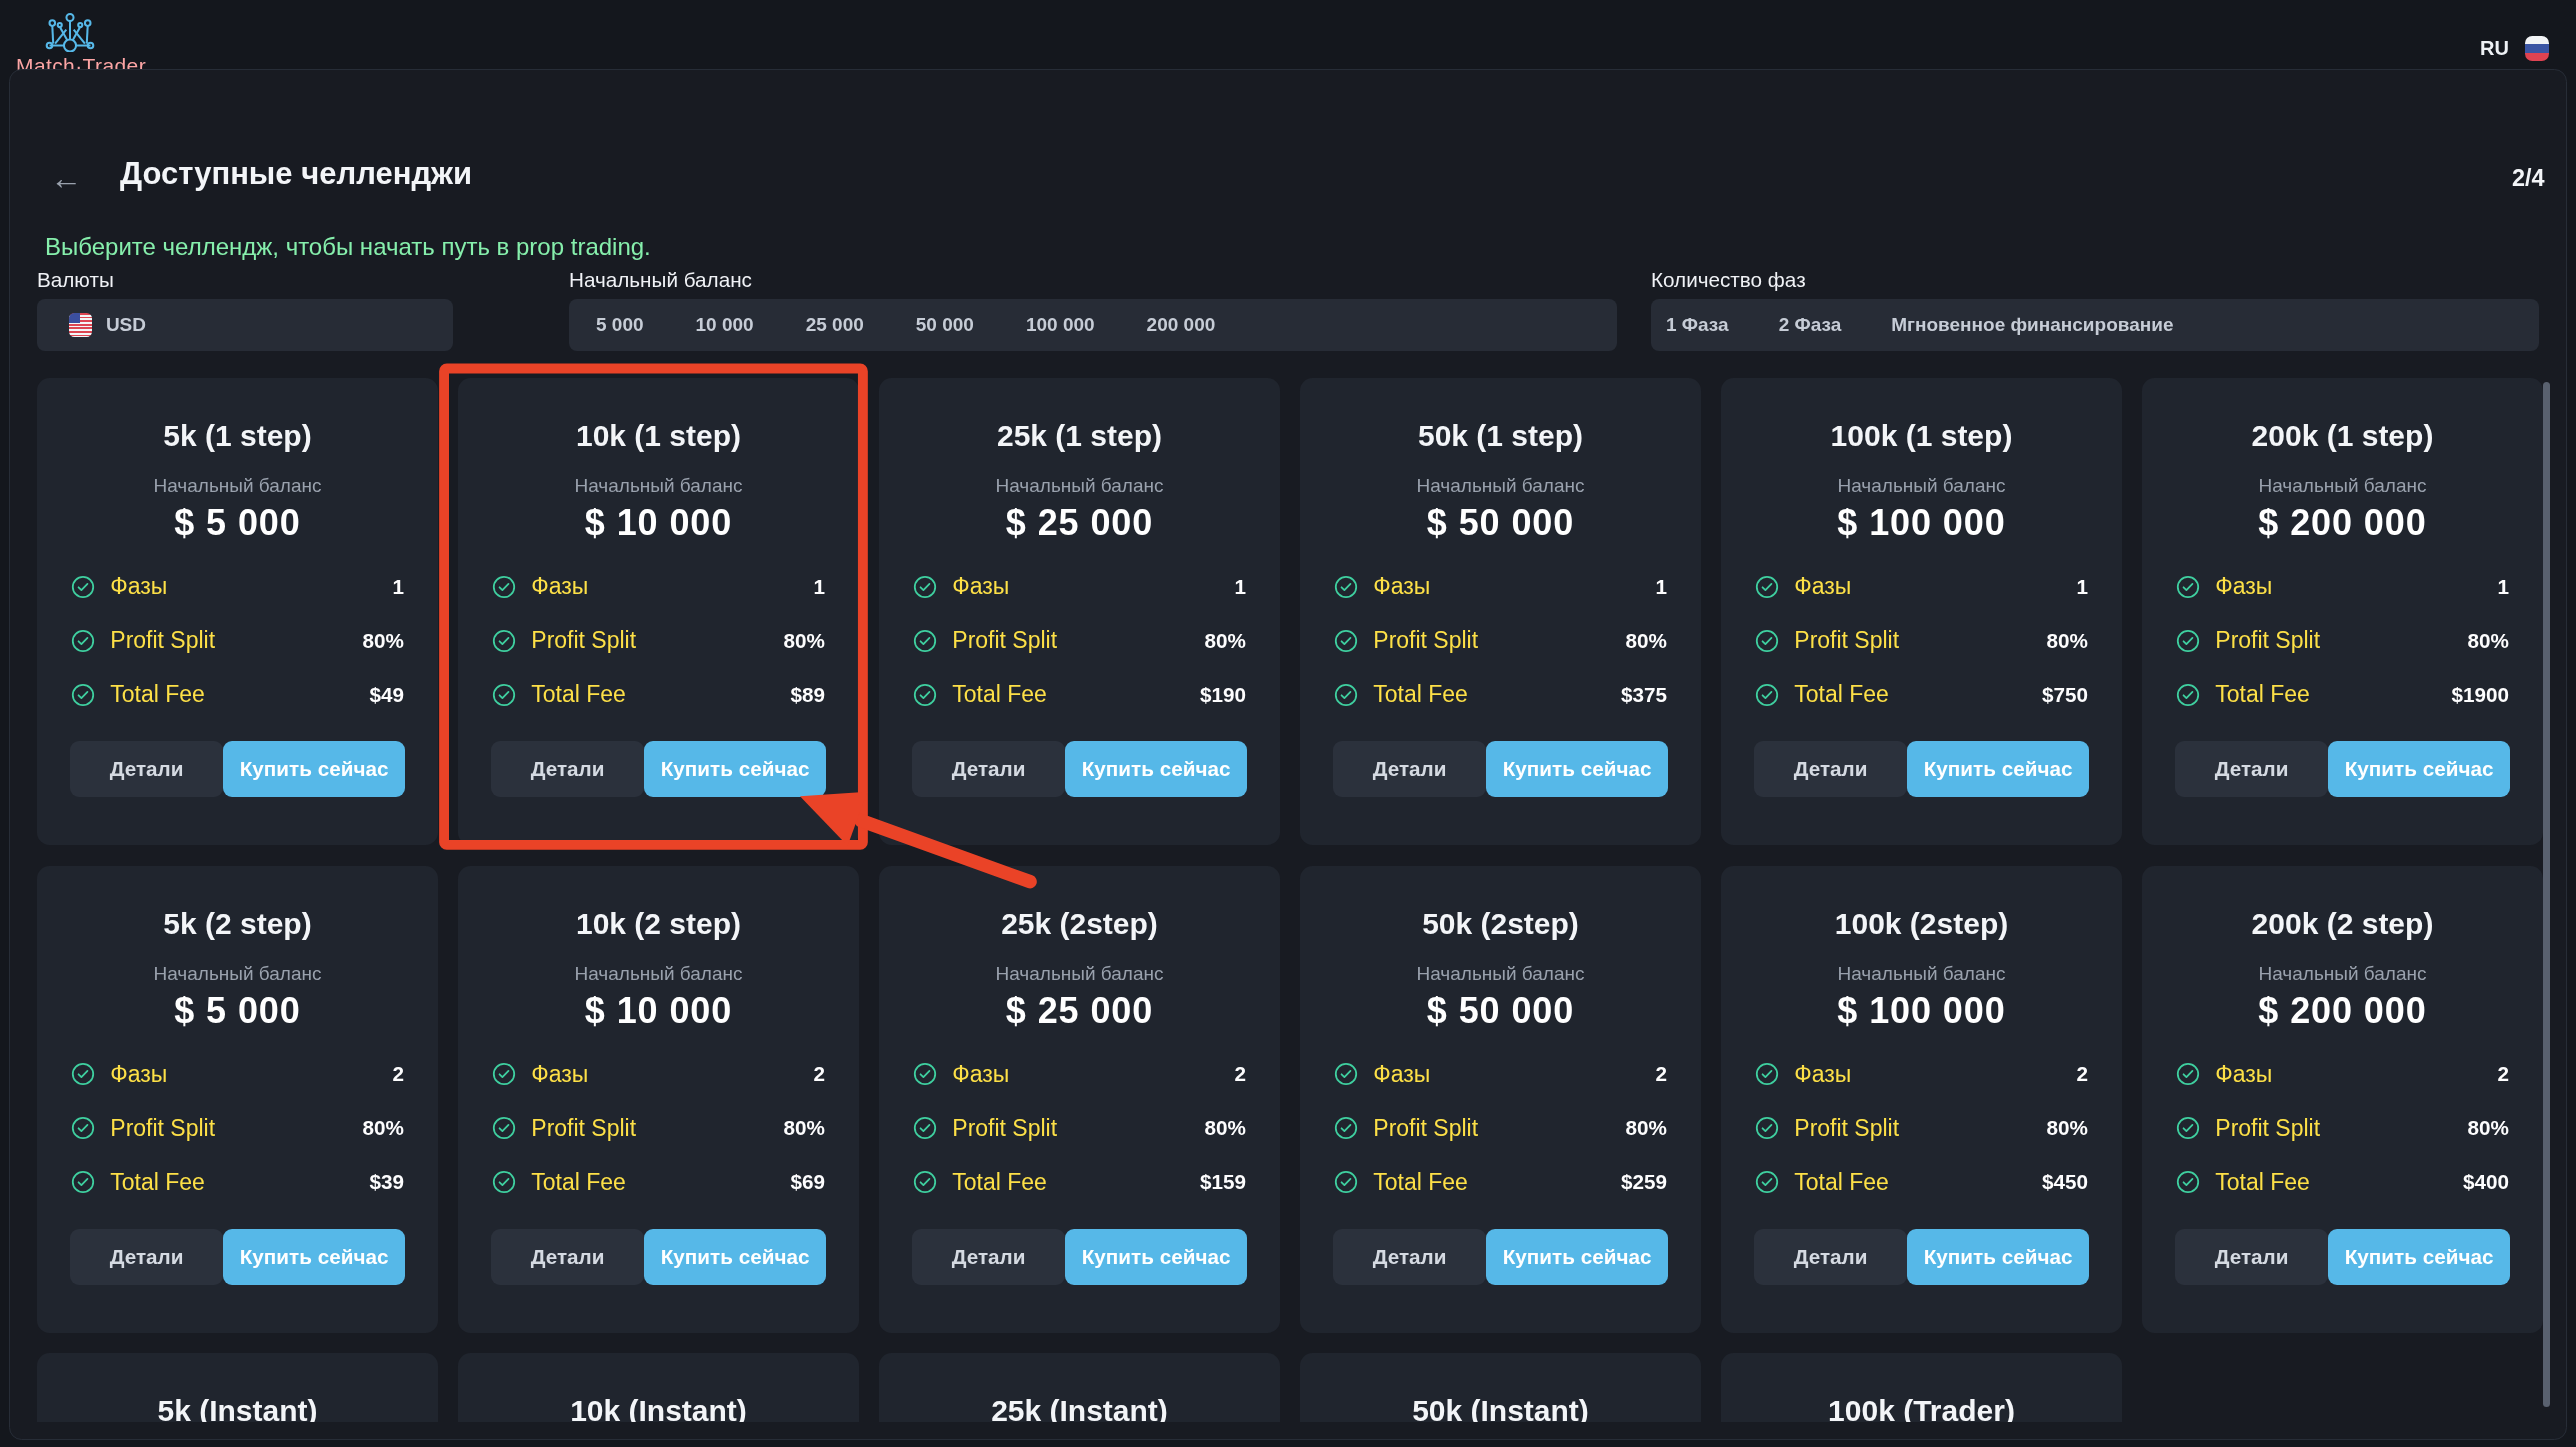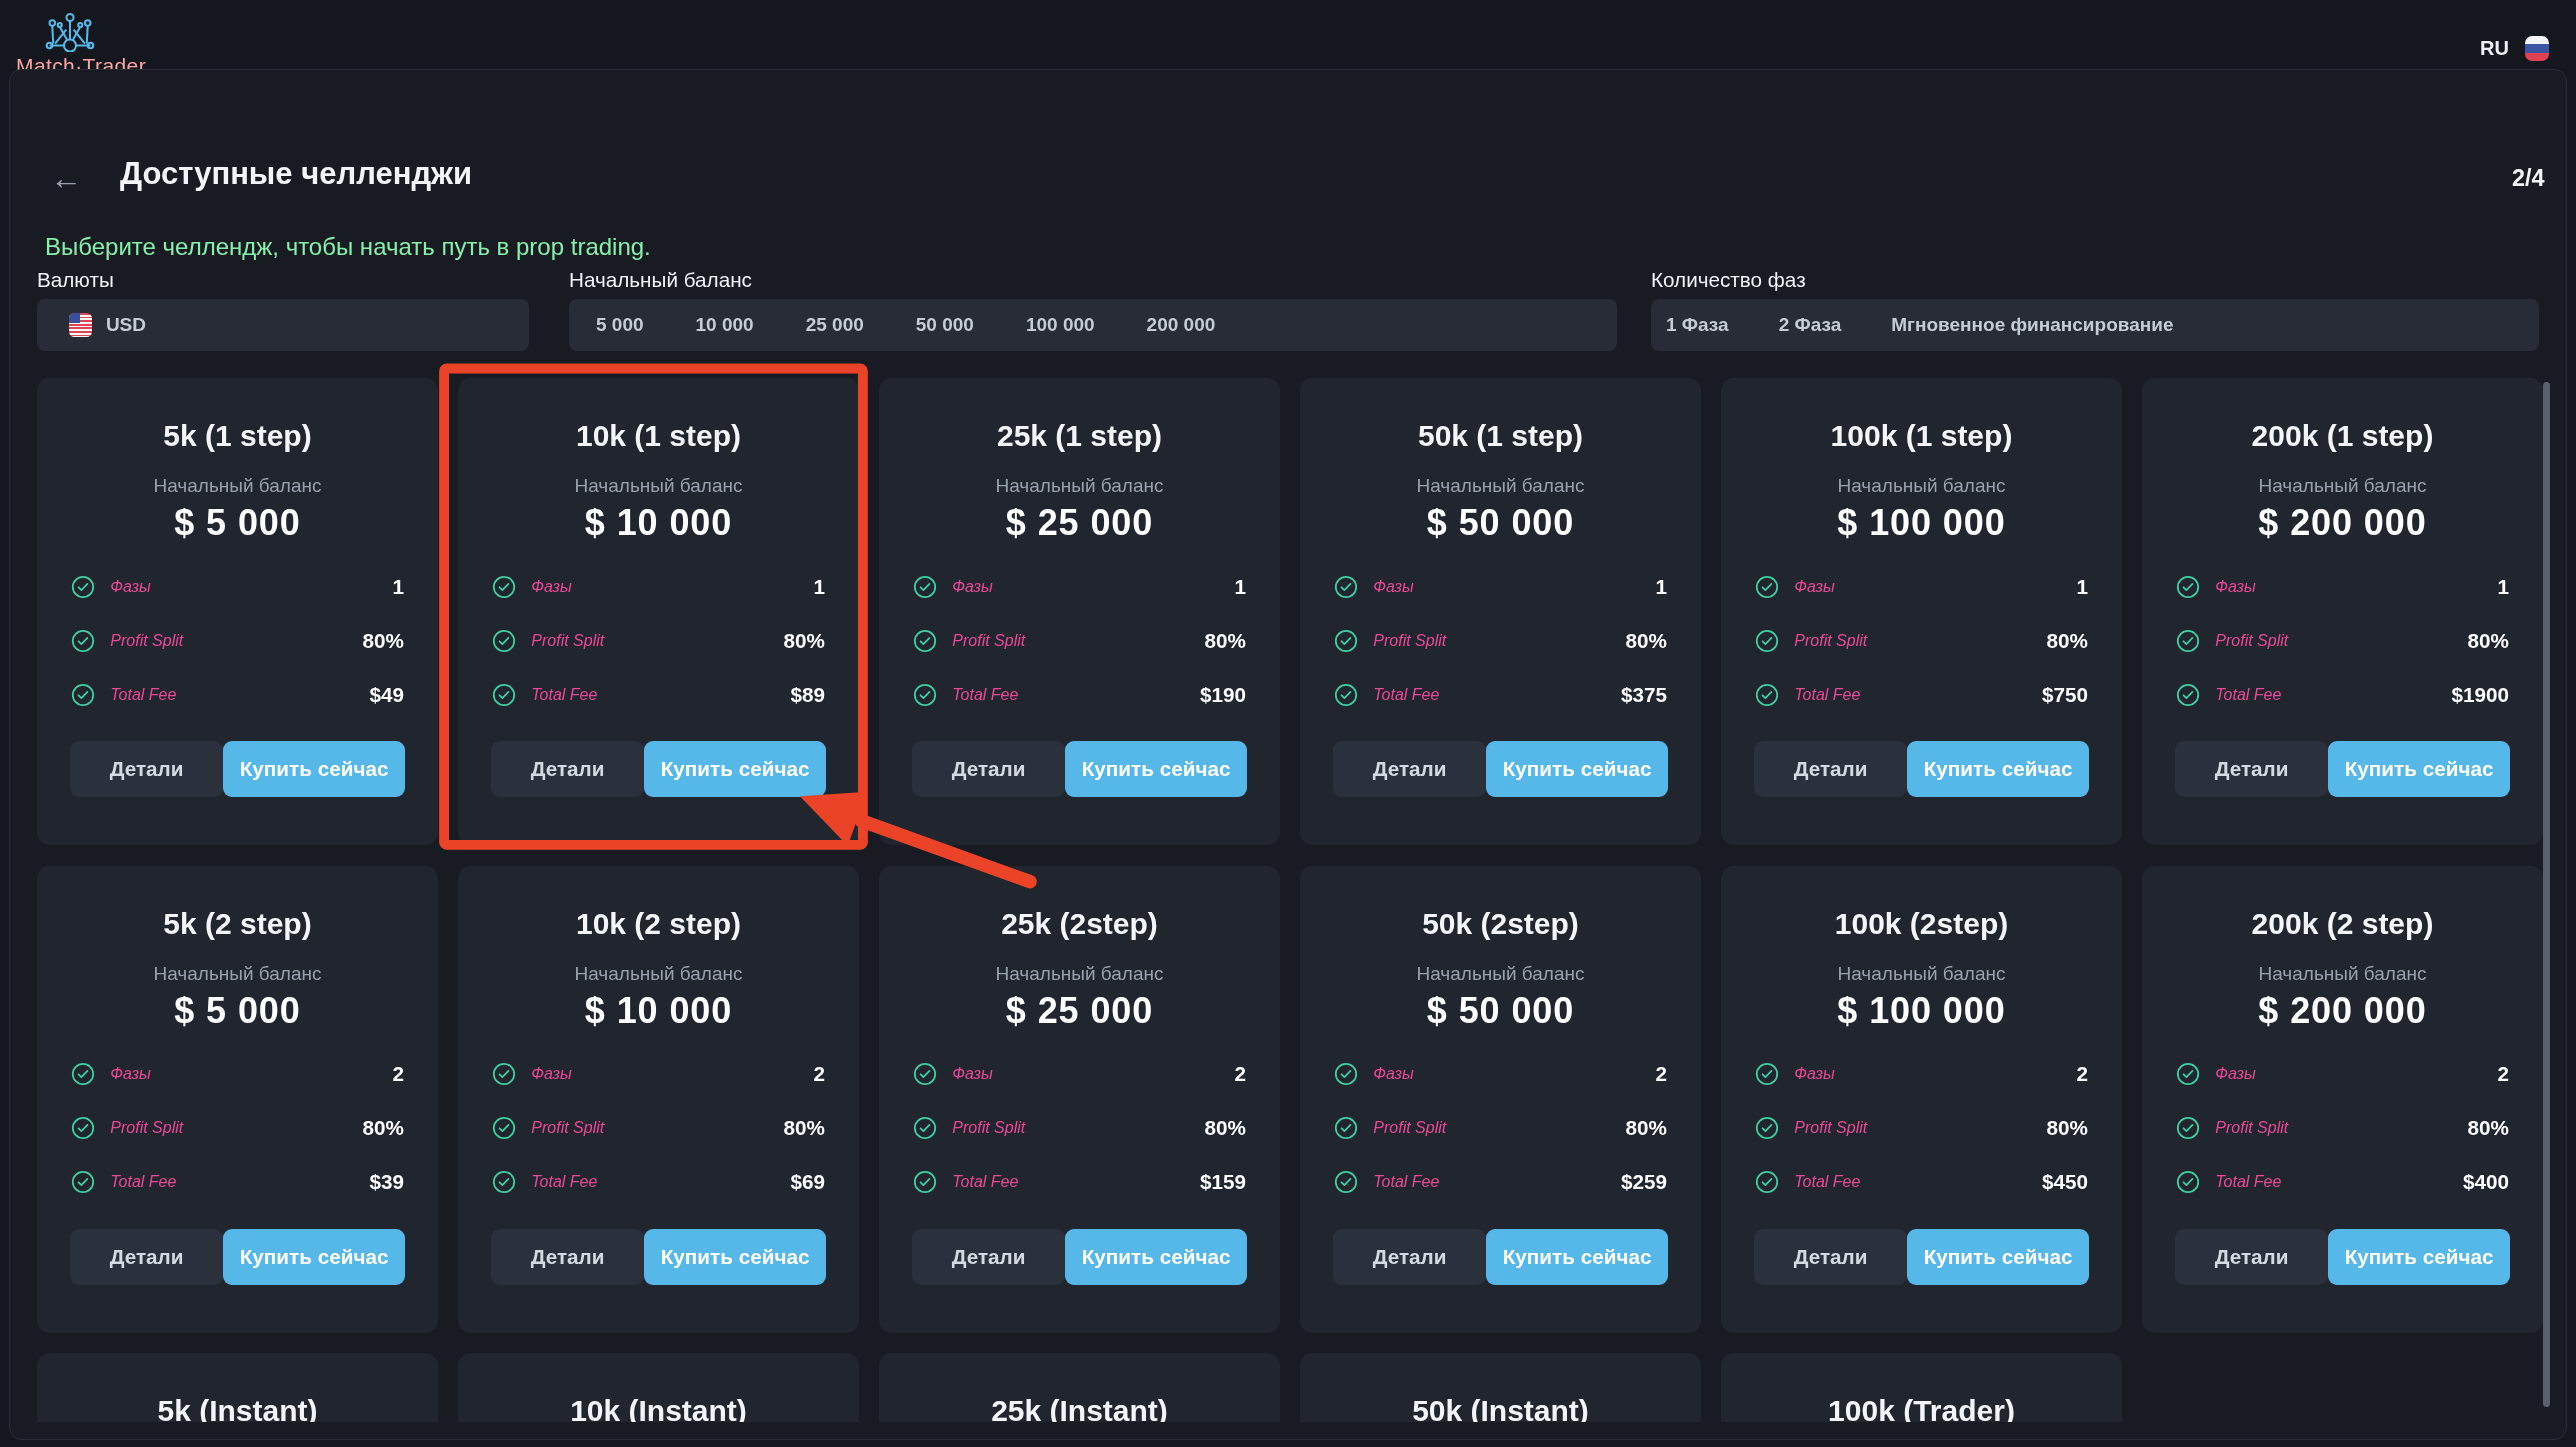--- a/index.html
+++ b/index.html
@@ -23,42 +23,42 @@
   .back-btn{position:absolute;left:36px;top:88px;width:40px;height:40px;border:none;background:transparent;
     color:#99a1ad;font-size:32px;line-height:40px;padding:0;cursor:pointer;font-family:inherit;}
   .page-title{position:absolute;left:110px;top:86px;font-size:31px;font-weight:bold;color:#f3f5f8;margin:0;}
   .page-subtitle{position:absolute;left:27px;top:155px;font-size:24px;color:#86efac;margin:8px;}
   .pagination{position:absolute;right:21.6px;top:95px;font-size:23.4px;font-weight:bold;color:#f3f5f8;}
 
   
   .filter-label{position:absolute;top:198px;font-size:20.7px;font-weight:normal;color:#f0f2f6;}
   .filter-box{position:absolute;top:229px;height:52px;background:#272c36;border-radius:8px;
     display:flex;align-items:center;box-sizing:border-box;}
-  .fl-1{left:27px}.fb-1{left:27px;width:492px;padding-left:32px;gap:13.5px;}
+  .fl-1{left:27px}.fb-1{left:27px;width:416px;padding-left:32px;gap:13.5px;}
   .fl-2{left:559px}.fb-2{left:559px;width:1048px;padding-left:27px;gap:52px;}
   .fl-3{left:1641px}.fb-3{left:1641px;width:888px;padding-left:15px;gap:50px;}
   .filter-option{font-size:19px;font-weight:600;color:#c6ccd6;cursor:pointer;}
   .flag-us{width:23.4px;height:23.4px;border-radius:5.4px;position:relative;overflow:hidden;flex:none;
     background:repeating-linear-gradient(to bottom,#dd4652 0 1.8px,#f4f6f8 1.8px 3.6px);}
   .flag-us::after{content:"";position:absolute;left:0;top:0;width:10.8px;height:10px;background:#3b4f9f;}
 
   
   .grid-clip{position:absolute;left:27px;top:308px;width:2508px;height:1044px;overflow:hidden;}
   .grid{display:grid;grid-template-columns:repeat(6,401px);grid-auto-rows:467px;gap:20.7px 20px;}
   .card{position:relative;background:#20252e;border-radius:12.6px;}
   .card-title{position:absolute;top:41px;left:0;width:100%;text-align:center;
     font-size:30px;font-weight:bold;color:#f3f5f8;}
   .card-balance-label{position:absolute;top:97px;left:0;width:100%;text-align:center;
     font-size:19px;color:#99a1ad;}
   .card-balance{position:absolute;top:124px;left:0;width:100%;text-align:center;
     font-size:36px;font-weight:bold;color:#ffffff;letter-spacing:0.9px;}
   .feat-row{position:absolute;left:34px;right:34px;height:29px;display:flex;align-items:center;}
   .f1{top:194px}.f2{top:248px}.f3{top:302px}
   .feat-icon{width:24px;height:24px;margin-right:15.3px;flex:none;}
-  .feat-label{font-size:16px;color:#ec4899;font-style:italic;}
+  .feat-label{font-size:23px;color:#fde047;}
   .feat-value{margin-left:auto;font-size:20.7px;font-weight:bold;color:#fdfdfe;}
   .card-buttons{position:absolute;left:33px;right:33px;top:363px;display:flex;justify-content:space-between;}
   .btn{height:56px;border-radius:9px;border:none;font-size:20.7px;font-family:inherit;
     display:flex;align-items:center;justify-content:center;cursor:pointer;}
   .btn-details{width:160px;background:#2b313c;color:#d5dae2;font-weight:600;}
   .btn-buy{width:190px;background:#56b8e8;color:#ffffff;font-weight:bold;}
 
   .scroll-thumb{position:absolute;right:16px;top:312px;width:7.2px;height:1025px;
     border-radius:3.6px;background:#59616f;cursor:pointer;}
 

